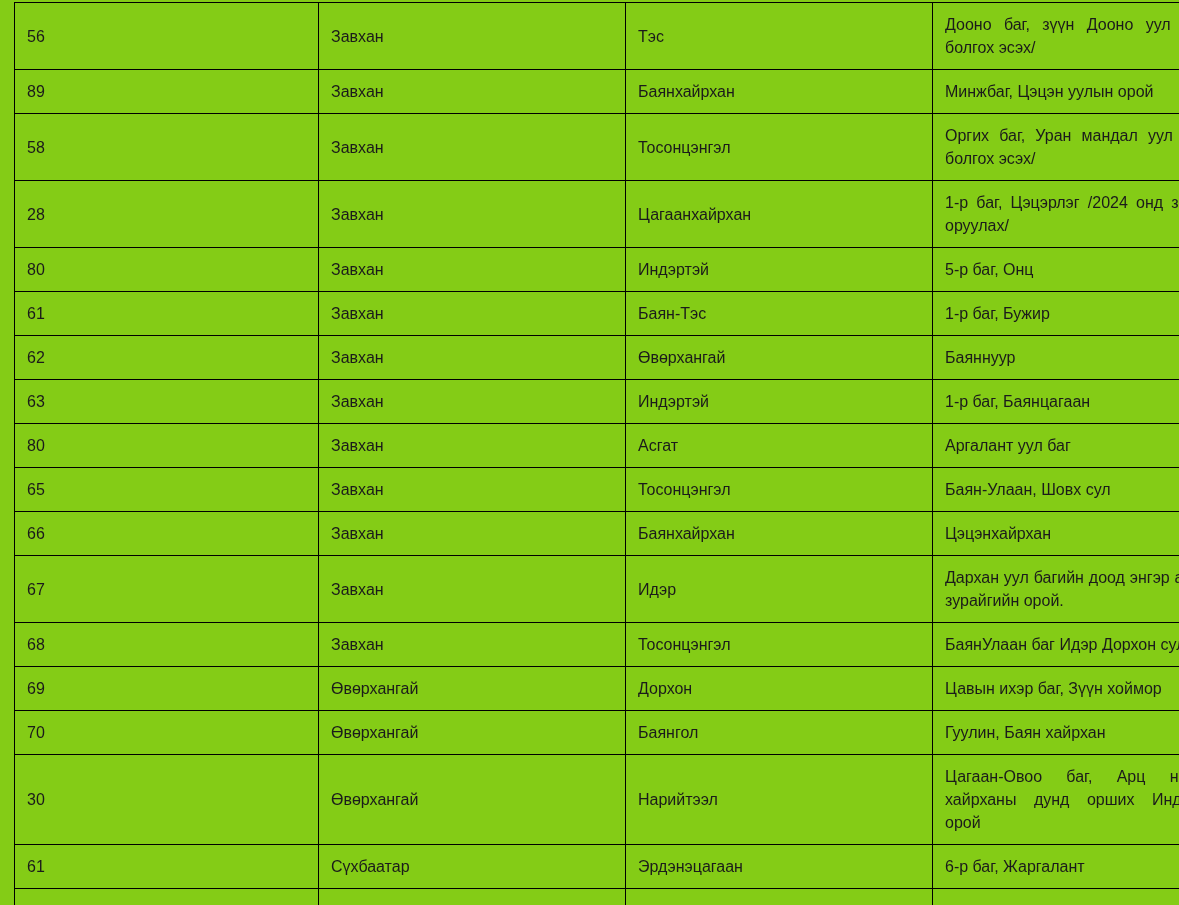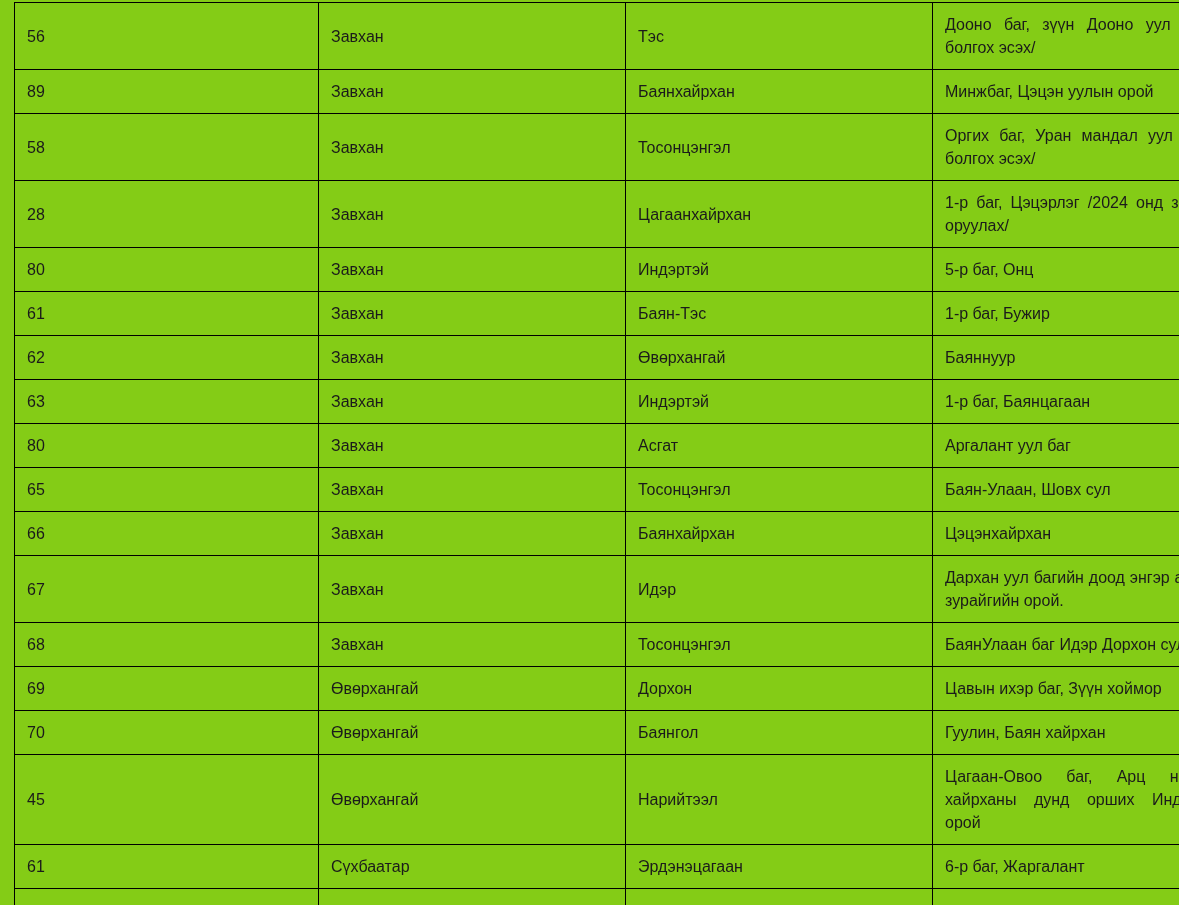--- a/index.html
+++ b/index.html
@@ -135,21 +135,21 @@
           <td class="col-soum">Дорхон</td>
           <td class="col-location">Цавын ихэр баг, Зүүн хоймор</td>
         </tr>
         <tr>
           <td class="col-no">70</td>
           <td class="col-aimag">Өвөрхангай</td>
           <td class="col-soum">Баянгол</td>
           <td class="col-location">Гуулин, Баян хайрхан</td>
         </tr>
         <tr>
-          <td class="col-no">45</td>
+          <td class="col-no">30</td>
           <td class="col-aimag">Өвөрхангай</td>
           <td class="col-soum">Нарийтээл</td>
           <td class="col-location">Цагаан-Овоо баг, Арц нарийн хайрханы дунд орших Индэртэй орой</td>
         </tr>
         <tr>
           <td class="col-no">61</td>
           <td class="col-aimag">Сүхбаатар</td>
           <td class="col-soum">Эрдэнэцагаан</td>
           <td class="col-location">6-р баг, Жаргалант</td>
         </tr>

